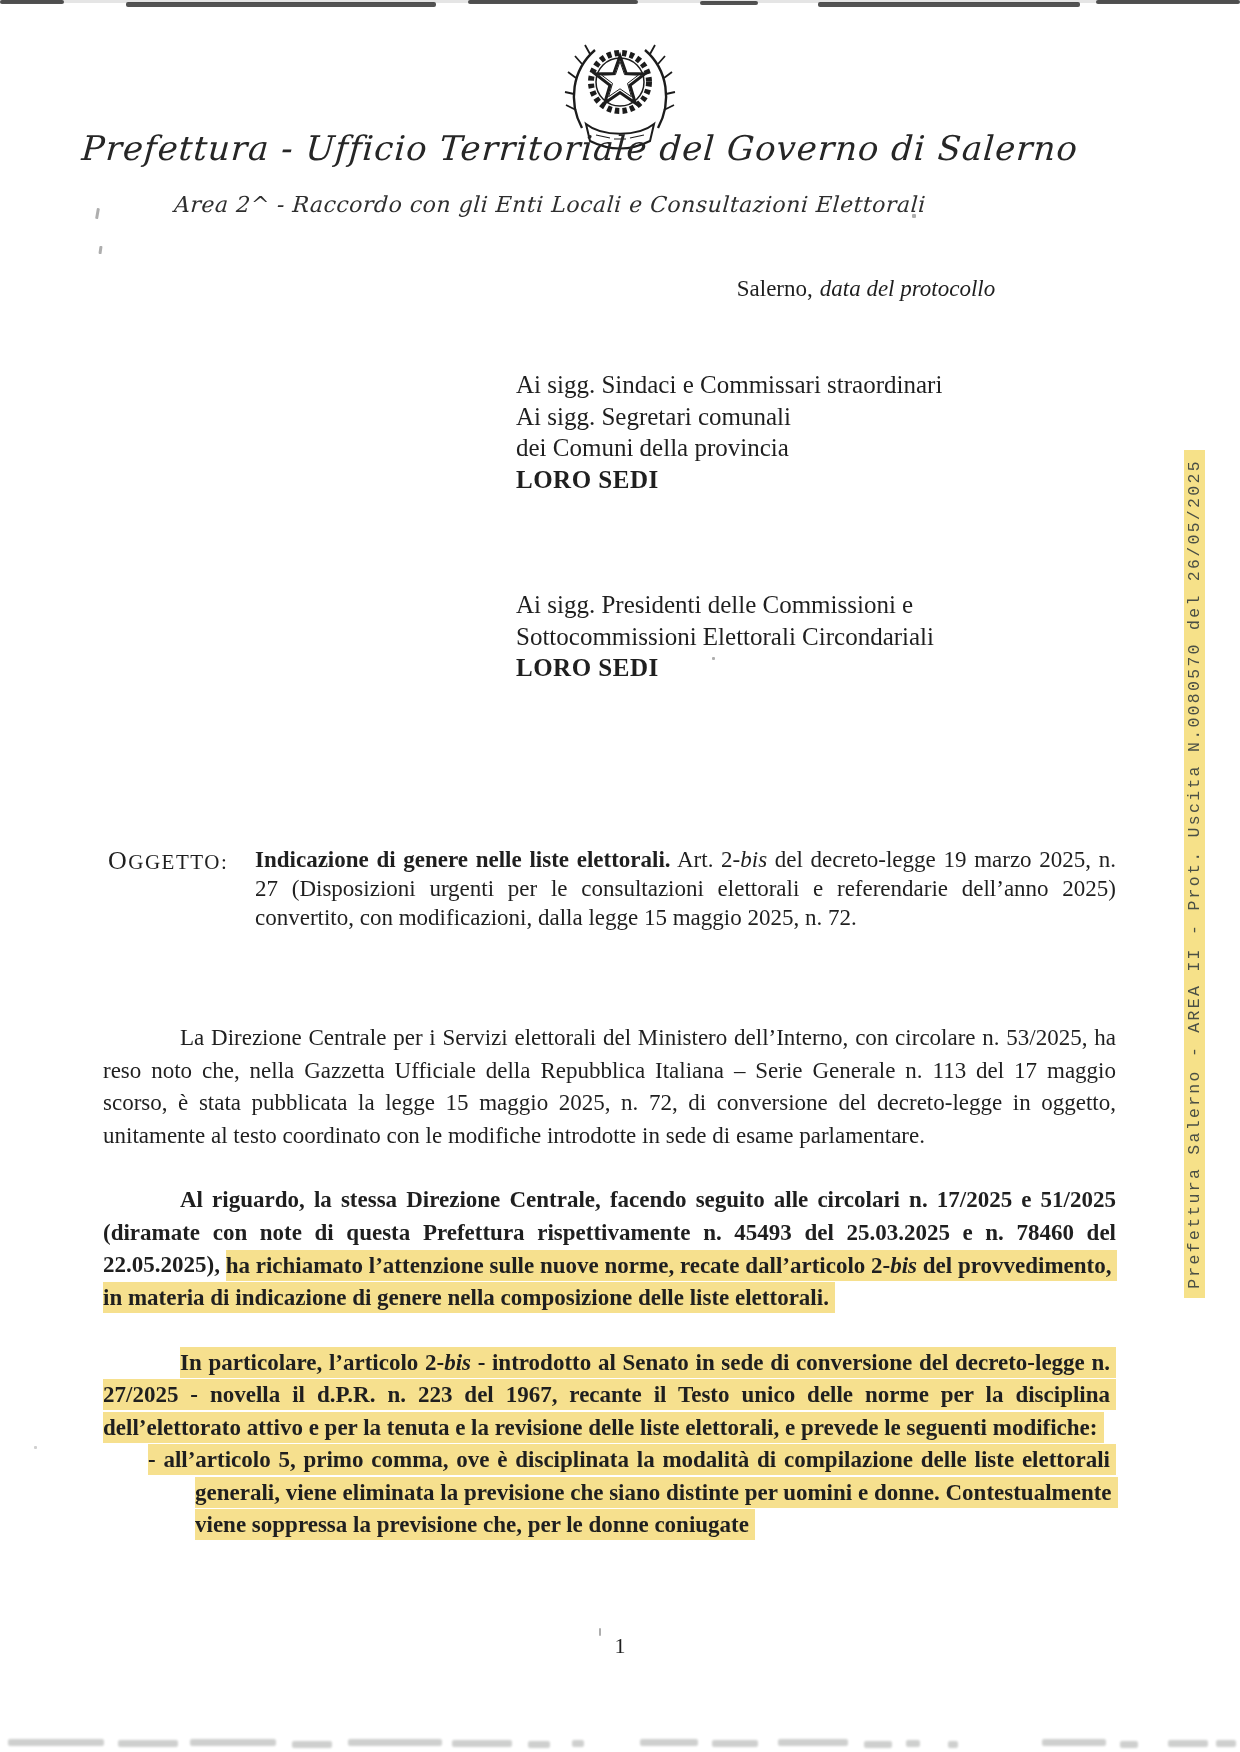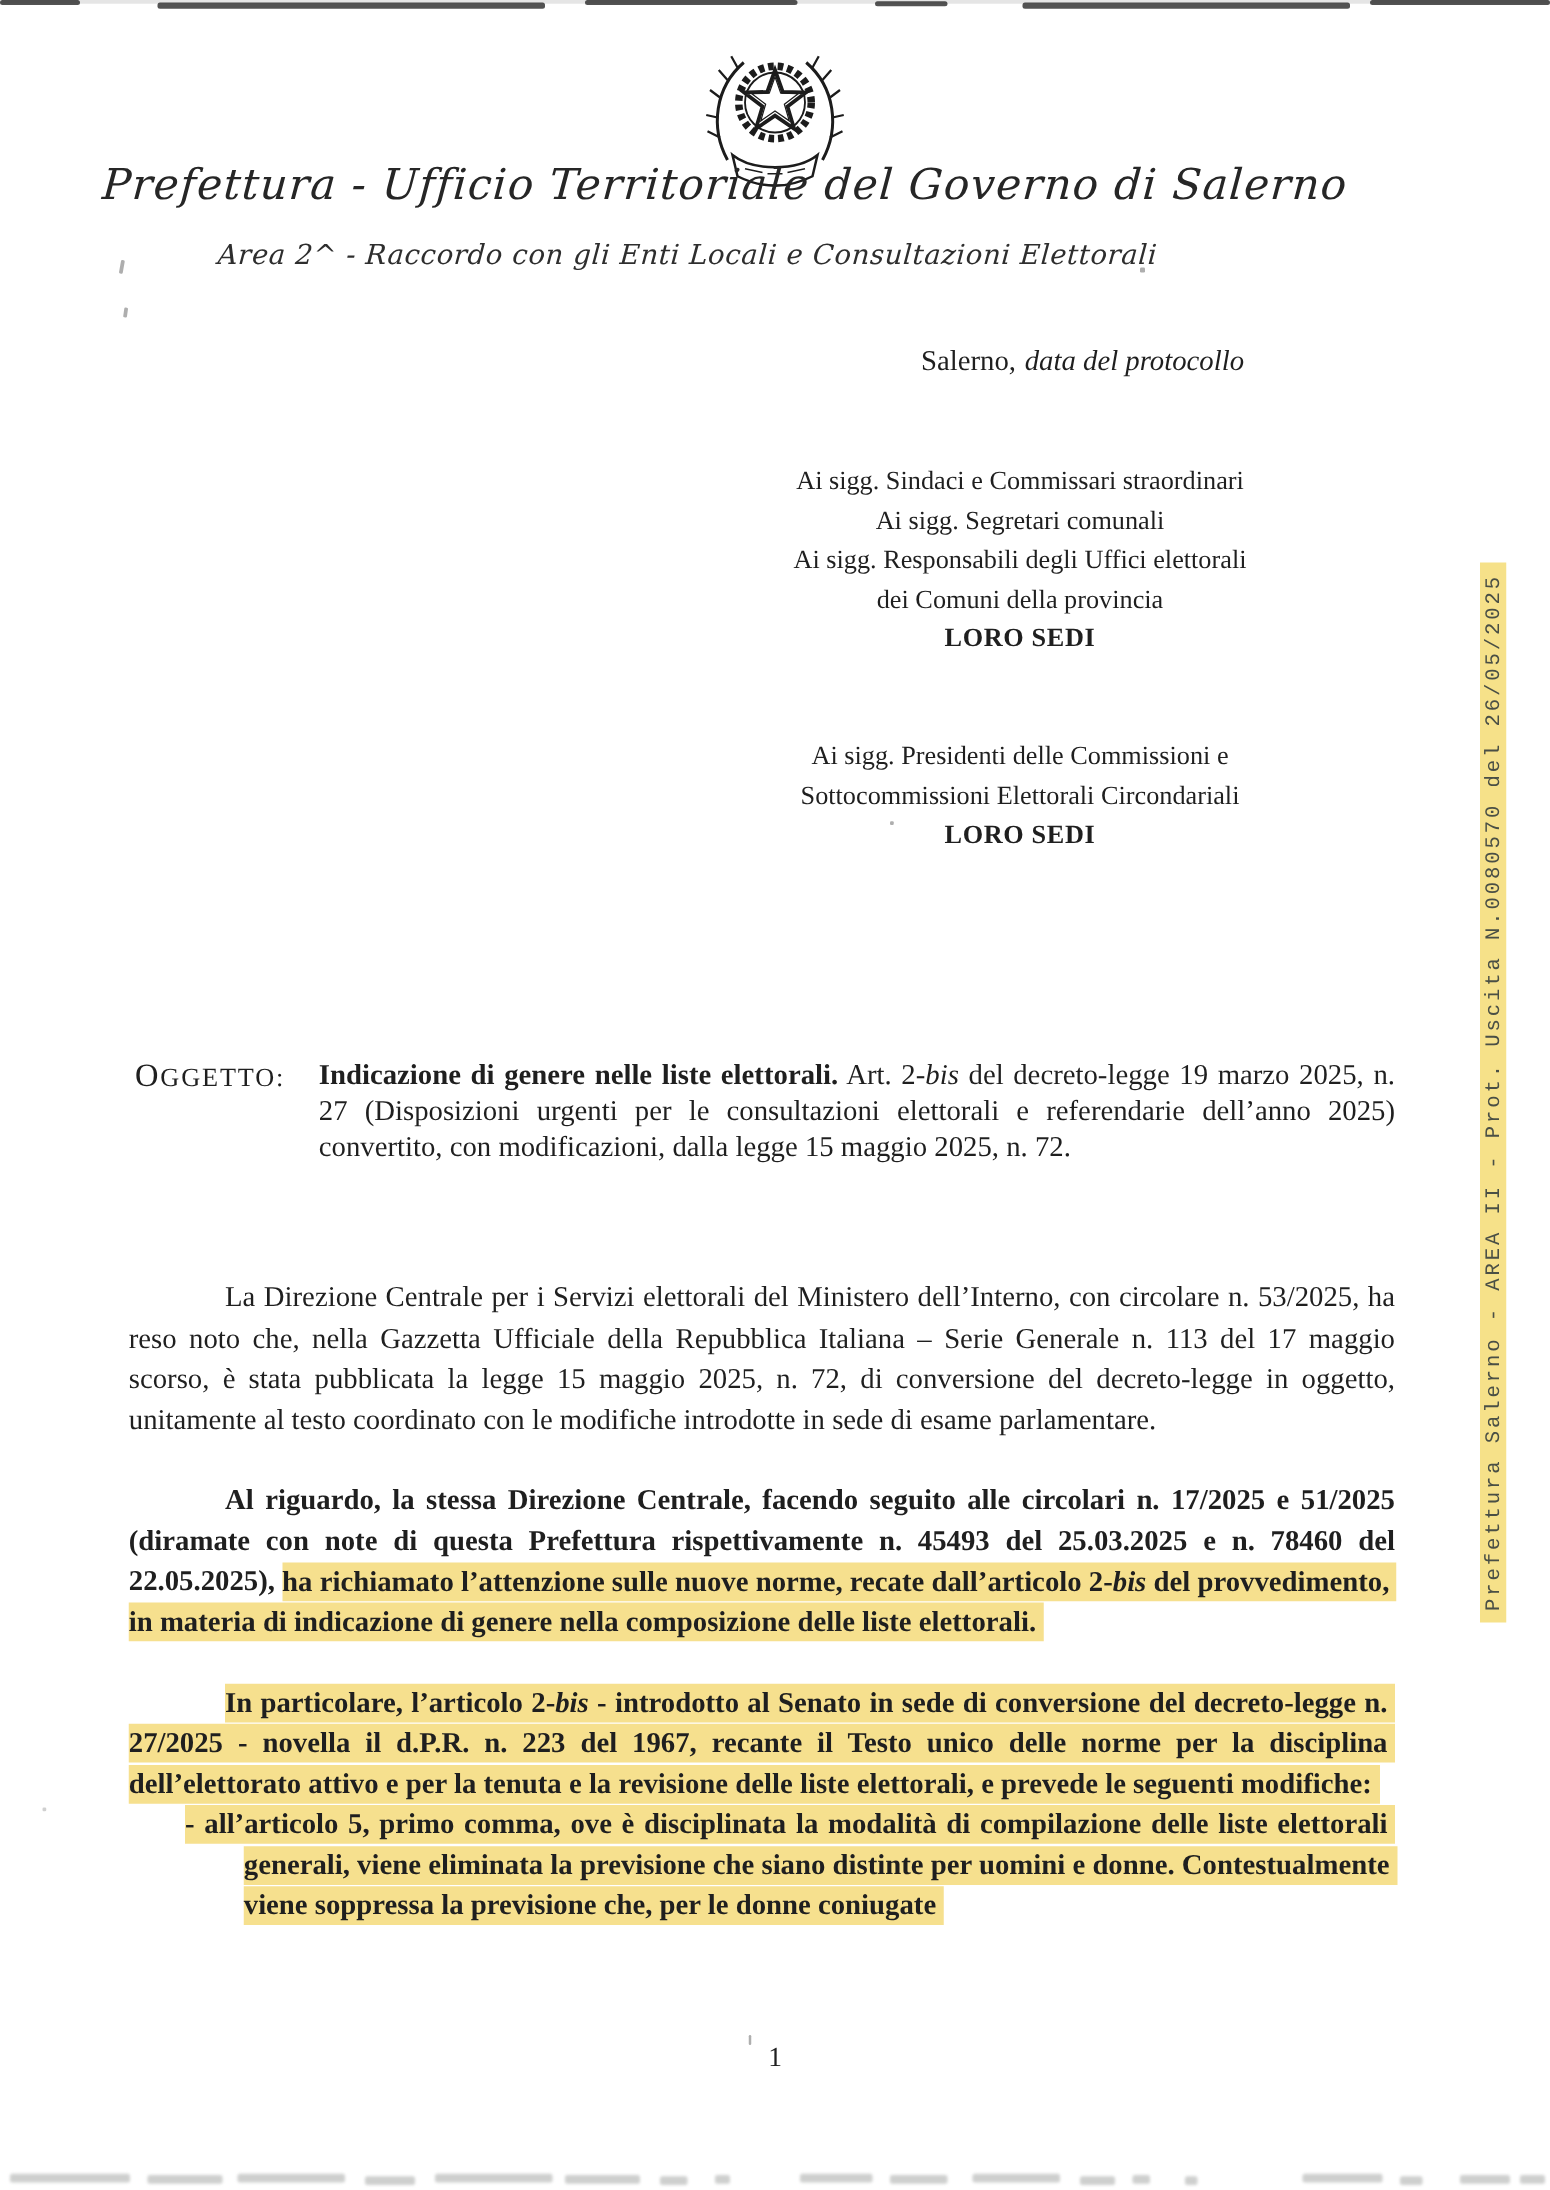--- a/index.html
+++ b/index.html
@@ -24,21 +24,21 @@
   }
   .lh2 {
     position:absolute; left:40px; top:192px; width:1020px; text-align:center;
     font-family:"DejaVu Serif","Liberation Serif",serif; font-style:italic;
     font-size:22px; letter-spacing:.5px; color:#2e2e2e; transform:skewX(-4deg);
     white-space:nowrap;
   }
   
   .dateline { position:absolute; left:616px; top:276px; width:500px; text-align:center; font-size:23px; }
   .dateline em { font-style:italic; margin-left:7px; }
-  .recips { position:absolute; left:516px; width:600px; text-align:center; font-size:21px; line-height:31.5px; }
+  .recips { position:absolute; left:516px; width:600px; text-align:left; font-size:25px; line-height:31.5px; }
   .recips1 { top:369px; }
   .recips2 { top:589px; }
   .loro { font-weight:bold; letter-spacing:.5px; }
   
   .stamp {
     position:absolute; left:1184px; top:1298px; width:848px; height:21px;
     transform:rotate(-90deg); transform-origin:0 0;
     background:#f6e189; color:#4a4f45;
     font-family:"Liberation Mono","DejaVu Sans Mono",monospace;
     font-size:16.5px; letter-spacing:2.3px; line-height:21px;
@@ -110,21 +110,20 @@
   <div class="lh1">Prefettura - Ufficio Territoriale del Governo di Salerno</div>
   <div class="lh2">Area 2^ - Raccordo con gli Enti Locali e Consultazioni Elettorali</div>
 
   <div class="dateline">
     <span>Salerno,</span><em>data del protocollo</em>
   </div>
 
   <div class="recips recips1">
     <div>Ai sigg. Sindaci e Commissari straordinari</div>
     <div>Ai sigg. Segretari comunali</div>
-    <div>Ai sigg. Responsabili degli Uffici elettorali</div>
     <div>dei Comuni della provincia</div>
     <div class="loro">LORO SEDI</div>
   </div>
 
   <div class="recips recips2">
     <div>Ai sigg. Presidenti delle Commissioni e</div>
     <div>Sottocommissioni Elettorali Circondariali</div>
     <div class="loro">LORO SEDI</div>
   </div>
 

